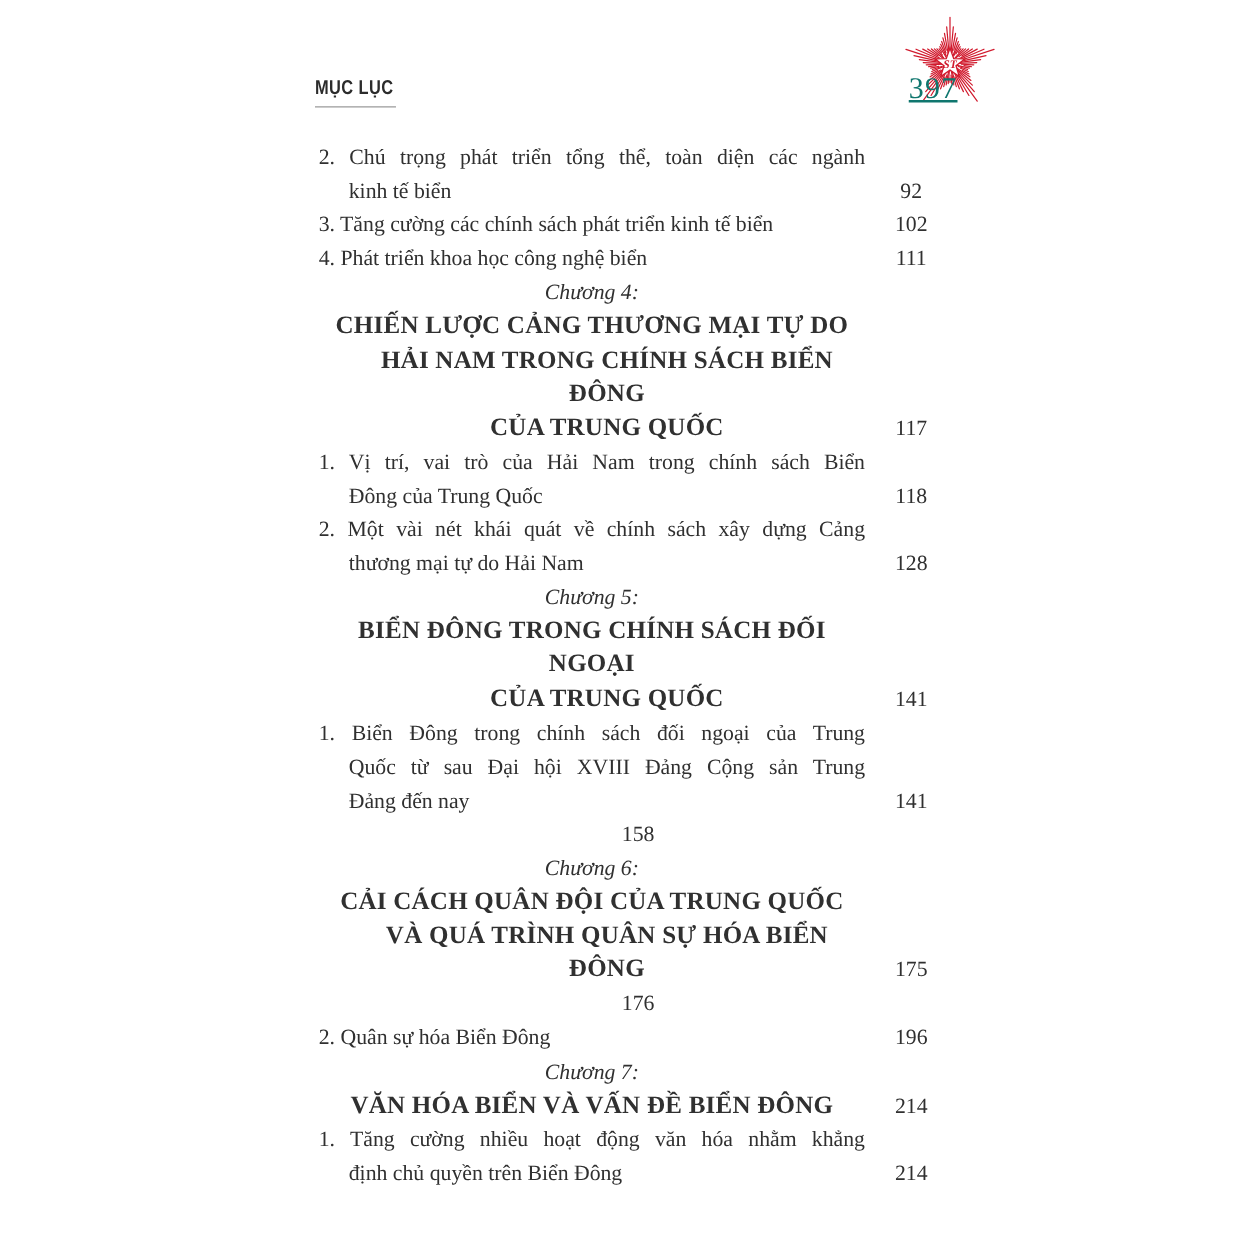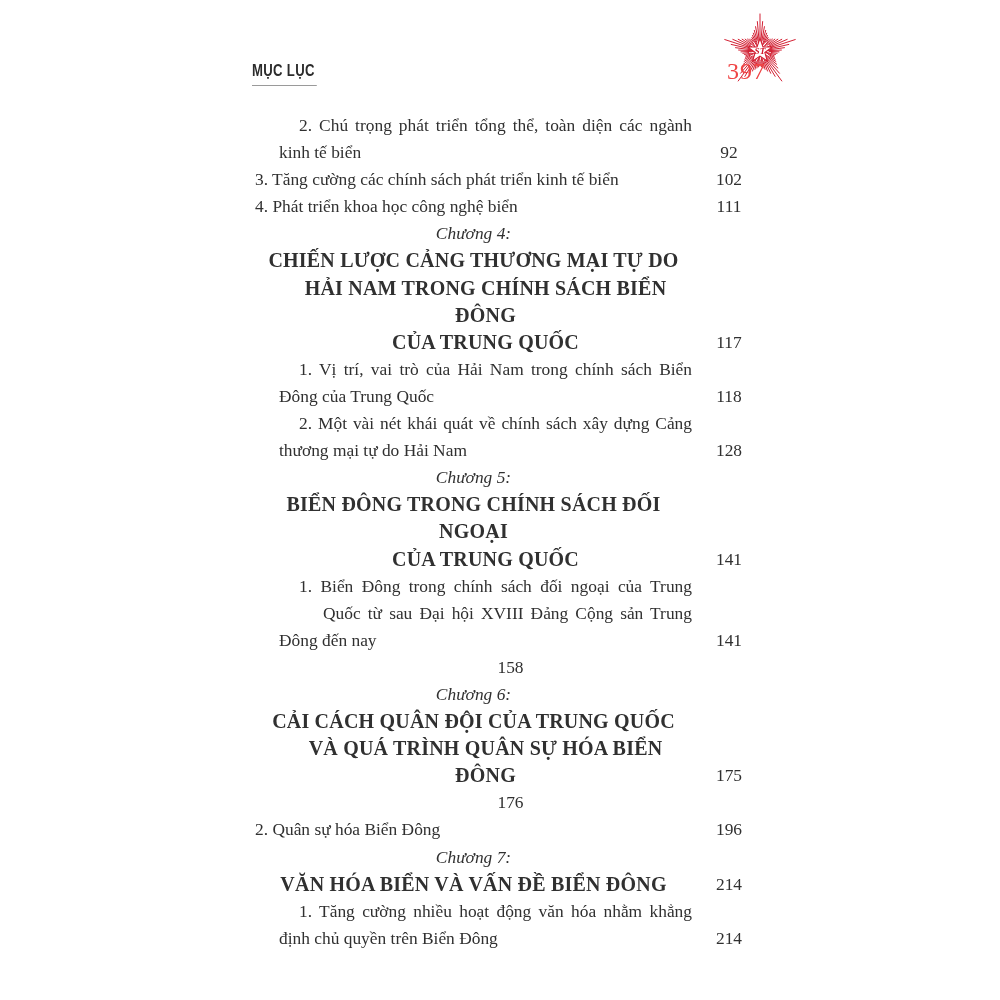--- a/index.html
+++ b/index.html
@@ -17,38 +17,39 @@
     display:inline-block;
     font-family:"Liberation Sans","DejaVu Sans",sans-serif;
     font-weight:700;font-size:16px;letter-spacing:.4px;
     color:#2c2c2c;
     transform:scaleX(.82);transform-origin:left top;
     border-bottom:1.5px solid #9a9a9a;
     padding:0 2px 5px 0;
   }
   .page-number{
     position:absolute;top:58px;right:234px;
-    font-size:24px;color:#ef4444;z-index:3;
+    font-size:24px;color:#0f766e;z-index:3;
     letter-spacing:1px;
+    text-decoration:underline;
   }
   .logo{
     position:absolute;left:721px;top:12px;
     width:78px;height:78px;z-index:1;
   }
   
   .toc{
     position:absolute;left:255px;top:112px;width:511px;
     font-size:17.4px;line-height:27.1px;
   }
   .row{display:flex;align-items:flex-end;}
   .lines{width:437px;}
   .page-col{flex:1;text-align:center;white-space:nowrap;}
   .line{min-height:27.1px;}
   .line.cont{padding-left:24px;}
-  .line.fill{text-align:justify;text-align-last:justify;margin-left:44px;}
+  .line.fill{text-align:justify;text-align-last:justify;}
   .chapter-label .lines{text-align:center;font-style:italic;}
   .chapter-title .lines{text-align:center;font-weight:700;font-size:20px;letter-spacing:.2px;}
 </style>
 </head>
 <body>
 
 <div class="page">
   <span class="header-title">MỤC LỤC</span>
   <svg class="logo" id="logo" viewBox="0 0 80 80">
       <g stroke="#d11a2d" stroke-width="1" stroke-linecap="round">
@@ -185,21 +186,21 @@
         <div class="lines">
           <div class="line">BIỂN ĐÔNG TRONG CHÍNH SÁCH ĐỐI NGOẠI</div>
           <div class="line cont">CỦA TRUNG QUỐC</div>
         </div>
         <div class="page-col">141</div>
       </div>
       <div class="row item">
         <div class="lines">
           <div class="line fill">1. Biển Đông trong chính sách đối ngoại của Trung</div>
           <div class="line cont fill">Quốc từ sau Đại hội XVIII Đảng Cộng sản Trung</div>
-          <div class="line cont">Đông đến nay</div>
+          <div class="line cont">Đảng đến nay</div>
         </div>
         <div class="page-col">141</div>
       </div>
       <div class="row item">
         <div class="page-col">158</div>
       </div>
       <div class="row chapter-label">
         <div class="lines">
           <div class="line">Chương 6:</div>
         </div>

